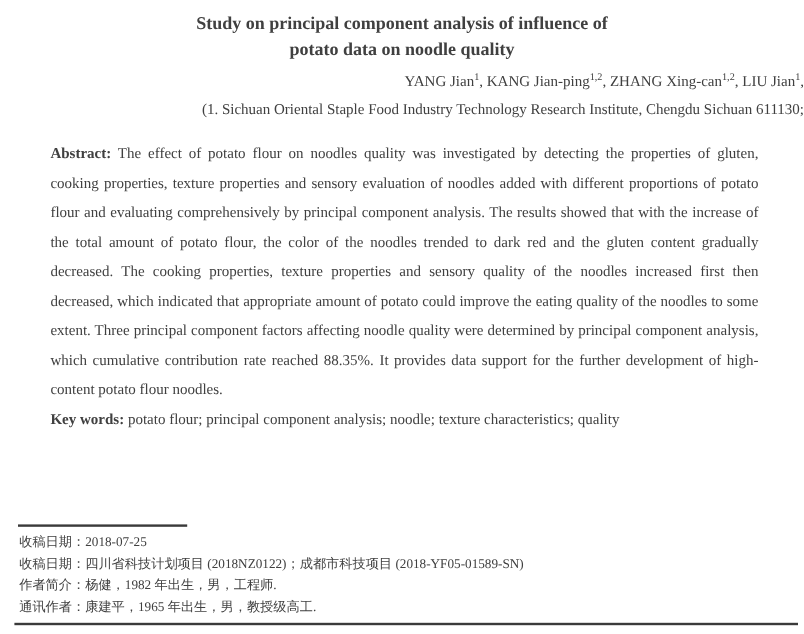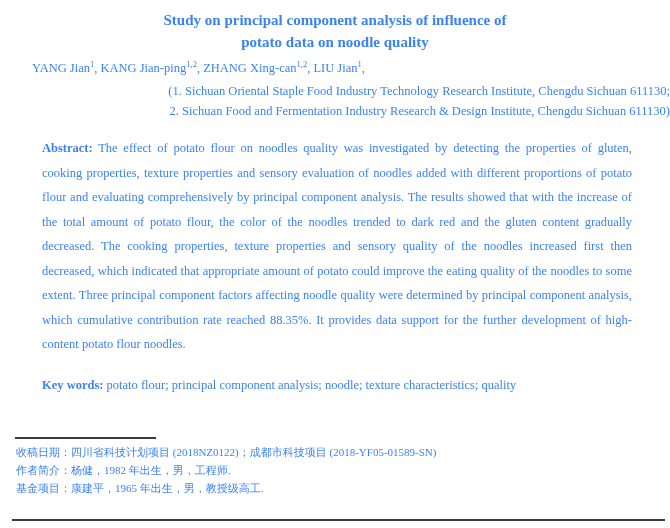--- a/index.html
+++ b/index.html
@@ -2,52 +2,51 @@
 <html><head>
 <meta charset="utf-8">
 <style>
   * { margin: 0; padding: 0; box-sizing: border-box; }
   html, body { background: #ffffff; }
   .page {
     position: relative;
     width: 670px;
     height: 528px;
     background: #ffffff;
-    color: #3b82f6;
+    color: #404040;
     font-family: "Liberation Serif", "DejaVu Serif", serif;
     overflow: hidden;
     border-radius: 14px;
   }
   .title {
     margin-top: 9px;
     text-align: center;
     font-size: 15px;
     font-weight: bold;
     line-height: 22px;
   }
   .authors {
     margin-top: 5px;
-    text-align: left;
+    text-align: right;
     font-size: 12.5px;
     line-height: 20px;
-    margin-left: 32px;
   }
   .authors sup {
     font-size: 8.5px;
     line-height: 0;
     vertical-align: super;
   }
   .affiliations {
     margin-top: 3px;
     text-align: right;
     font-size: 12.5px;
     line-height: 20px;
   }
   .abstract {
-    margin: 15px 38px 16px 42px;
+    margin: 15px 38px 0 42px;
     font-size: 12.5px;
     line-height: 24.5px;
     text-align: justify;
   }
   .keywords {
     margin: 0 38px 4px 42px;
     font-size: 12.5px;
     line-height: 24.5px;
     text-align: left;
   }
@@ -88,30 +87,30 @@
     <span>Study on principal component analysis of influence of</span><br>
     <span>potato data on noodle quality</span>
   </div>
 
   <div class="authors">
     <div>YANG Jian<sup>1</sup>, KANG Jian-ping<sup>1,2</sup>, ZHANG Xing-can<sup>1,2</sup>, LIU Jian<sup>1</sup>,</div>
   </div>
 
   <div class="affiliations">
     <div>(1. Sichuan Oriental Staple Food Industry Technology Research Institute, Chengdu Sichuan 611130;</div>
-    <div>2. Sichuan Food and Fermentation Industry Research &amp; Design Institute, Chengdu Sichuan 611130)</div>
   </div>
 
   <p class="abstract"><span class="bold">Abstract:</span><span> The effect of potato flour on noodles quality was investigated by detecting the properties of gluten, cooking properties, texture properties and sensory evaluation of noodles added with different proportions of potato flour and evaluating comprehensively by principal component analysis. The results showed that with the increase of the total amount of potato flour, the color of the noodles trended to dark red and the gluten content gradually decreased. The cooking properties, texture properties and sensory quality of the noodles increased first then decreased, which indicated that appropriate amount of potato could improve the eating quality of the noodles to some extent. Three principal component factors affecting noodle quality were determined by principal component analysis, which cumulative contribution rate reached 88.35%. It provides data support for the further development of high-content potato flour noodles.</span></p>
 
   <p class="keywords"><span class="bold">Key words:</span><span> potato flour; principal component analysis; noodle; texture characteristics; quality</span></p>
 
   <div class="footnote-rule"></div>
 
   <div class="footnotes">
+    <div class="footnote-row"><span>收稿日期：</span><span>2018-07-25</span></div>
     <div class="footnote-row"><span>收稿日期：</span><span>四川省科技计划项目 (2018NZ0122)；成都市科技项目 (2018-YF05-01589-SN)</span></div>
     <div class="footnote-row"><span>作者简介：</span><span>杨健，1982 年出生，男，工程师.</span></div>
-    <div class="footnote-row"><span>基金项目：</span><span>康建平，1965 年出生，男，教授级高工.</span></div>
+    <div class="footnote-row"><span>通讯作者：</span><span>康建平，1965 年出生，男，教授级高工.</span></div>
   </div>
 
   <div class="bottom-rule"></div>
 
 </div>
 
 </body></html>

